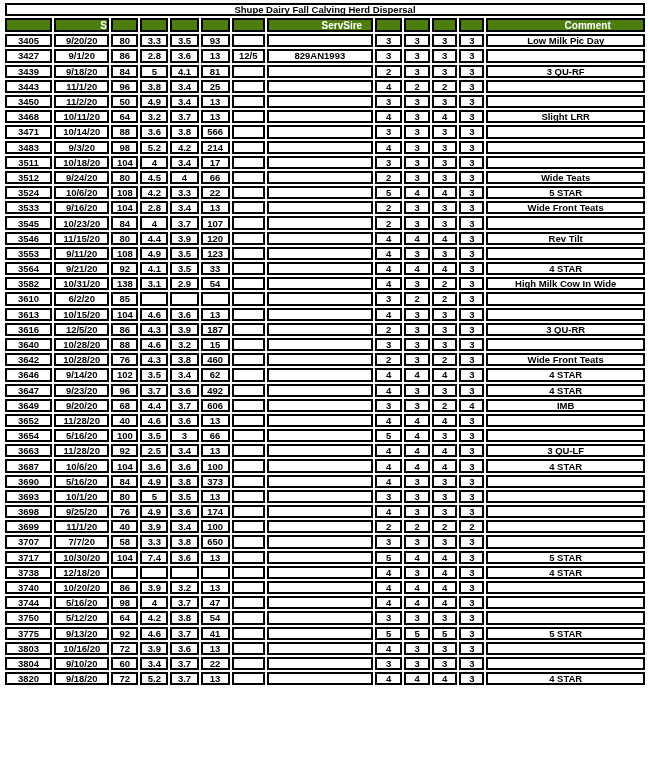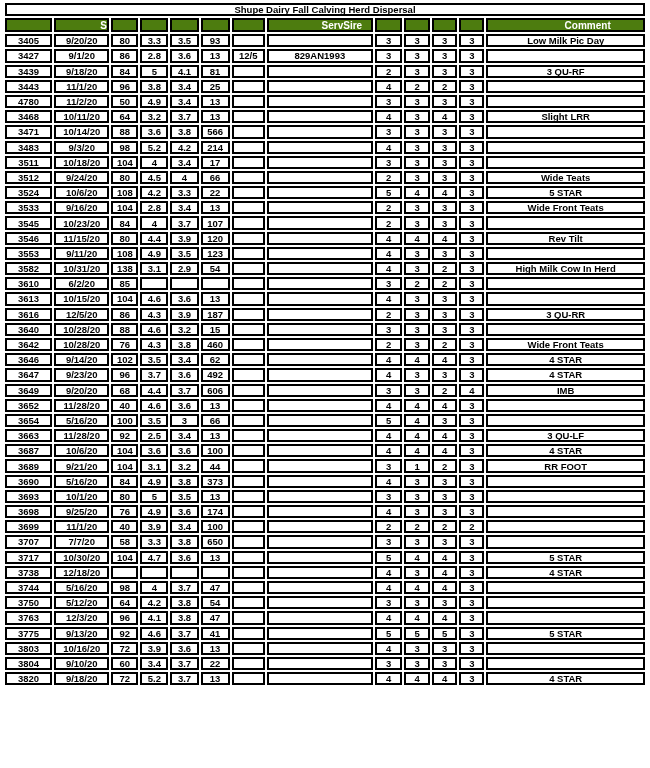--- a/index.html
+++ b/index.html
@@ -145,21 +145,21 @@
         <td>25</td>
         <td></td>
         <td></td>
         <td>4</td>
         <td>2</td>
         <td>2</td>
         <td>3</td>
         <td class="comment"></td>
       </tr>
       <tr>
-        <td>4780</td>
+        <td>3450</td>
         <td>11/2/20</td>
         <td>50</td>
         <td>4.9</td>
         <td>3.4</td>
         <td>13</td>
         <td></td>
         <td></td>
         <td>3</td>
         <td>3</td>
         <td>3</td>
@@ -310,33 +310,48 @@
         <td>123</td>
         <td></td>
         <td></td>
         <td>4</td>
         <td>3</td>
         <td>3</td>
         <td>3</td>
         <td class="comment"></td>
       </tr>
       <tr>
+        <td>3564</td>
+        <td>9/21/20</td>
+        <td>92</td>
+        <td>4.1</td>
+        <td>3.5</td>
+        <td>33</td>
+        <td></td>
+        <td></td>
+        <td>4</td>
+        <td>4</td>
+        <td>4</td>
+        <td>3</td>
+        <td class="comment">4 STAR</td>
+      </tr>
+      <tr>
         <td>3582</td>
         <td>10/31/20</td>
         <td>138</td>
         <td>3.1</td>
         <td>2.9</td>
         <td>54</td>
         <td></td>
         <td></td>
         <td>4</td>
         <td>3</td>
         <td>2</td>
         <td>3</td>
-        <td class="comment">High Milk Cow In Herd</td>
+        <td class="comment">High Milk Cow In Wide</td>
       </tr>
       <tr>
         <td>3610</td>
         <td>6/2/20</td>
         <td>85</td>
         <td></td>
         <td></td>
         <td></td>
         <td></td>
         <td></td>
@@ -505,35 +520,20 @@
         <td>100</td>
         <td></td>
         <td></td>
         <td>4</td>
         <td>4</td>
         <td>4</td>
         <td>3</td>
         <td class="comment">4 STAR</td>
       </tr>
       <tr>
-        <td>3689</td>
-        <td>9/21/20</td>
-        <td>104</td>
-        <td>3.1</td>
-        <td>3.2</td>
-        <td>44</td>
-        <td></td>
-        <td></td>
-        <td>3</td>
-        <td>1</td>
-        <td>2</td>
-        <td>3</td>
-        <td class="comment">RR FOOT</td>
-      </tr>
-      <tr>
         <td>3690</td>
         <td>5/16/20</td>
         <td>84</td>
         <td>4.9</td>
         <td>3.8</td>
         <td>373</td>
         <td></td>
         <td></td>
         <td>4</td>
         <td>3</td>
@@ -598,21 +598,21 @@
         <td>3</td>
         <td>3</td>
         <td>3</td>
         <td>3</td>
         <td class="comment"></td>
       </tr>
       <tr>
         <td>3717</td>
         <td>10/30/20</td>
         <td>104</td>
-        <td>4.7</td>
+        <td>7.4</td>
         <td>3.6</td>
         <td>13</td>
         <td></td>
         <td></td>
         <td>5</td>
         <td>4</td>
         <td>4</td>
         <td>3</td>
         <td class="comment">5 STAR</td>
       </tr>
@@ -623,20 +623,35 @@
         <td></td>
         <td></td>
         <td></td>
         <td></td>
         <td></td>
         <td>4</td>
         <td>3</td>
         <td>4</td>
         <td>3</td>
         <td class="comment">4 STAR</td>
+      </tr>
+      <tr>
+        <td>3740</td>
+        <td>10/20/20</td>
+        <td>86</td>
+        <td>3.9</td>
+        <td>3.2</td>
+        <td>13</td>
+        <td></td>
+        <td></td>
+        <td>4</td>
+        <td>4</td>
+        <td>4</td>
+        <td>3</td>
+        <td class="comment"></td>
       </tr>
       <tr>
         <td>3744</td>
         <td>5/16/20</td>
         <td>98</td>
         <td>4</td>
         <td>3.7</td>
         <td>47</td>
         <td></td>
         <td></td>
@@ -655,35 +670,20 @@
         <td>54</td>
         <td></td>
         <td></td>
         <td>3</td>
         <td>3</td>
         <td>3</td>
         <td>3</td>
         <td class="comment"></td>
       </tr>
       <tr>
-        <td>3763</td>
-        <td>12/3/20</td>
-        <td>96</td>
-        <td>4.1</td>
-        <td>3.8</td>
-        <td>47</td>
-        <td></td>
-        <td></td>
-        <td>4</td>
-        <td>4</td>
-        <td>4</td>
-        <td>3</td>
-        <td class="comment"></td>
-      </tr>
-      <tr>
         <td>3775</td>
         <td>9/13/20</td>
         <td>92</td>
         <td>4.6</td>
         <td>3.7</td>
         <td>41</td>
         <td></td>
         <td></td>
         <td>5</td>
         <td>5</td>

